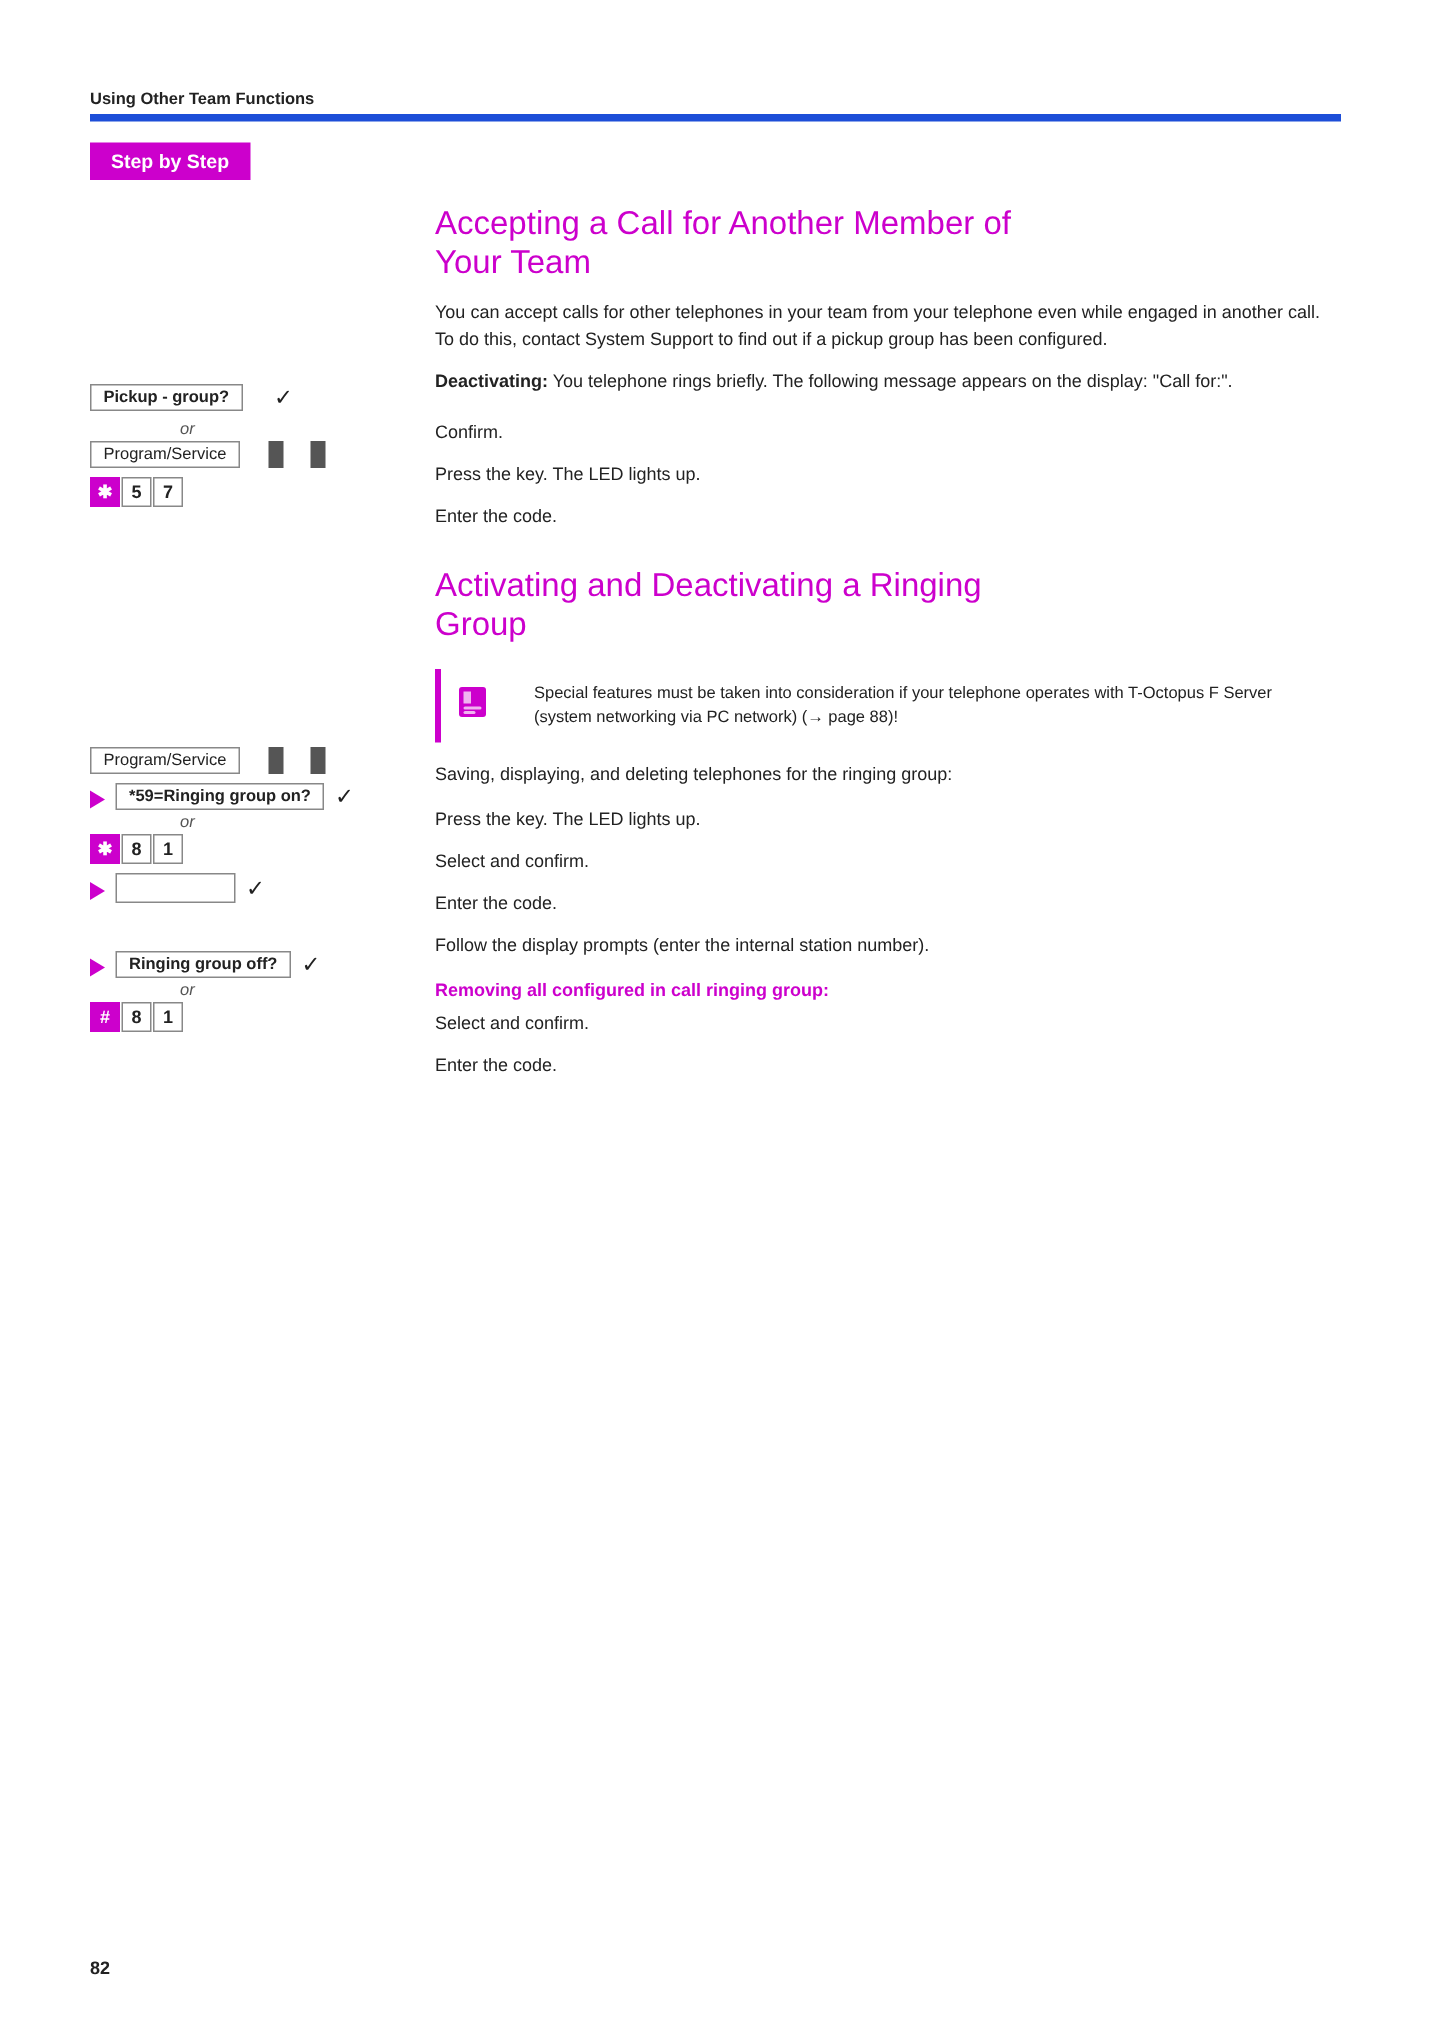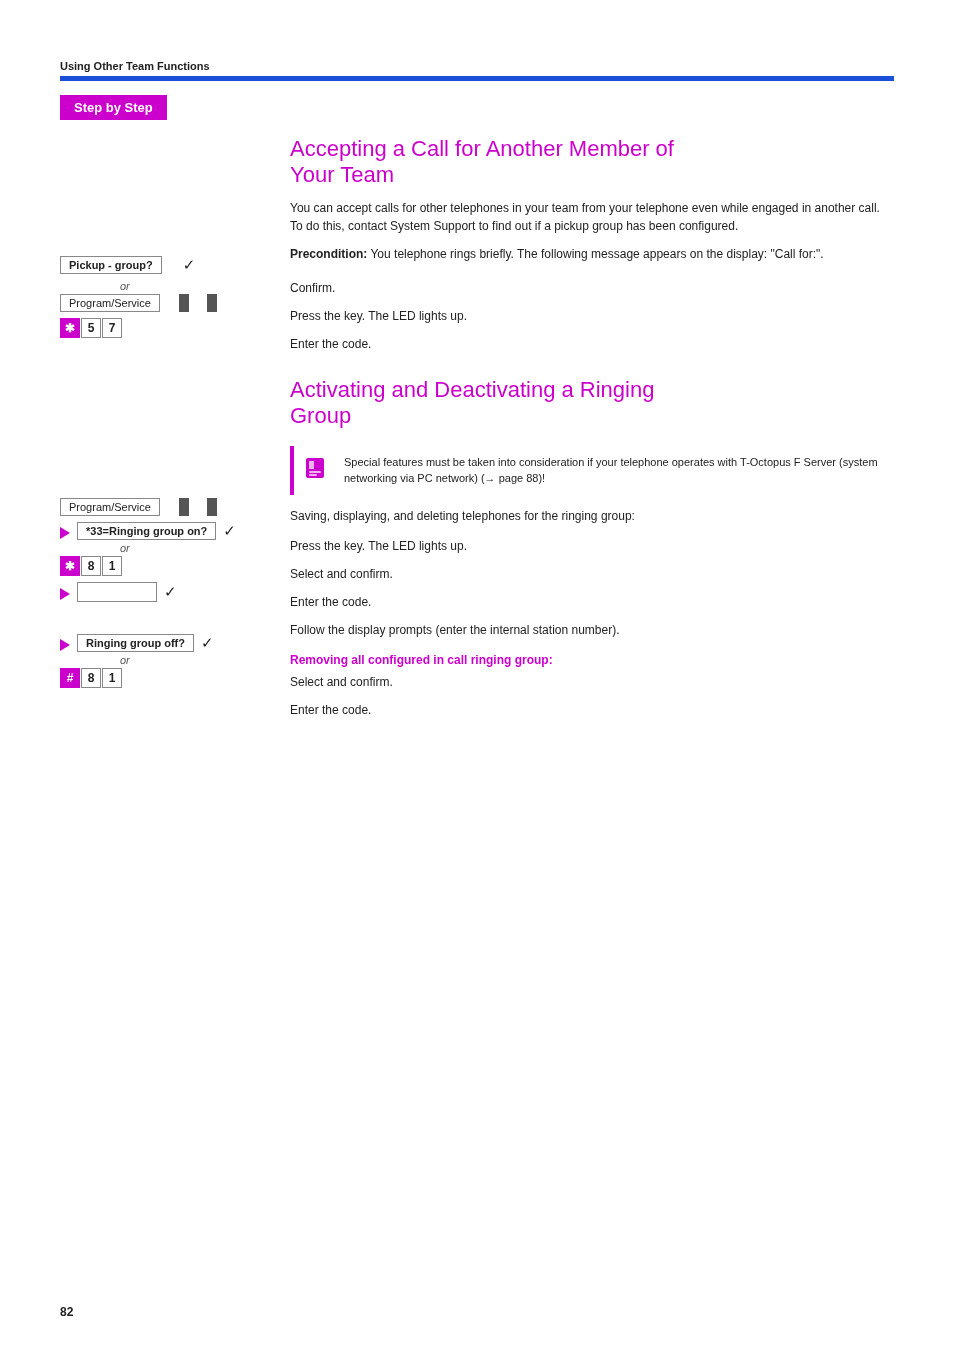--- a/index.html
+++ b/index.html
@@ -158,21 +158,21 @@
       flex-shrink: 0;
       margin-top: 3px;
     }
 
     .note-box {
       display: flex;
       background: #fff;
       border-left: 4px solid #cc00cc;
       padding: 8px 10px;
       margin-bottom: 12px;
-      gap: 12px;
+      gap: 24px;
       align-items: flex-start;
     }
 
     .note-icon {
       flex-shrink: 0;
     }
 
     .note-text {
       font-size: 11px;
       line-height: 1.5;
@@ -268,21 +268,21 @@
       <div style="margin-top: 160px;">
 
         <div class="left-item-row">
           <span class="program-service-box">Program/Service</span>
           <span style="display:inline-block;width:10px;height:18px;background:#555;margin-left:2px;"></span>
           <span style="display:inline-block;width:10px;height:18px;background:#555;margin-left:1px;"></span>
         </div>
 
         <div style="display:flex; align-items:center; margin-bottom:2px; flex-wrap:wrap; gap:3px;">
           <span class="arrow-marker"></span>
-          <span class="ringing-group-label">*33=Ringing group on?</span>
+          <span class="ringing-group-label">*59=Ringing group on?</span>
           <span class="checkmark">✓</span>
         </div>
         <div style="margin-left: 60px; font-size: 11px; font-style: italic; color: #555; margin-bottom:2px;">or</div>
 
         <div class="left-item-row">
           <div class="code-keys">
             <div class="key-box star">✱</div>
             <div class="key-box">8</div>
             <div class="key-box">1</div>
           </div>
@@ -317,21 +317,21 @@
       <div class="section-title">
         <span>Accepting a Call for Another Member of</span><br>
         <span>Your Team</span>
       </div>
 
       <div class="body-text">
         <span>You can accept calls for other telephones in your team from your telephone even while engaged in another call. To do this, contact System Support to find out if a pickup group has been configured.</span>
       </div>
 
       <div class="precondition">
-        <strong>Precondition:</strong><span> You telephone rings briefly. The following message appears on the display: "Call for:".</span>
+        <strong>Deactivating:</strong><span> You telephone rings briefly. The following message appears on the display: "Call for:".</span>
       </div>
 
       <div style="margin-bottom: 6px;">
         <div class="step-row">
           <span class="step-description">Confirm.</span>
         </div>
       </div>
 
       <div style="margin-bottom: 6px;">
         <div class="step-row">

